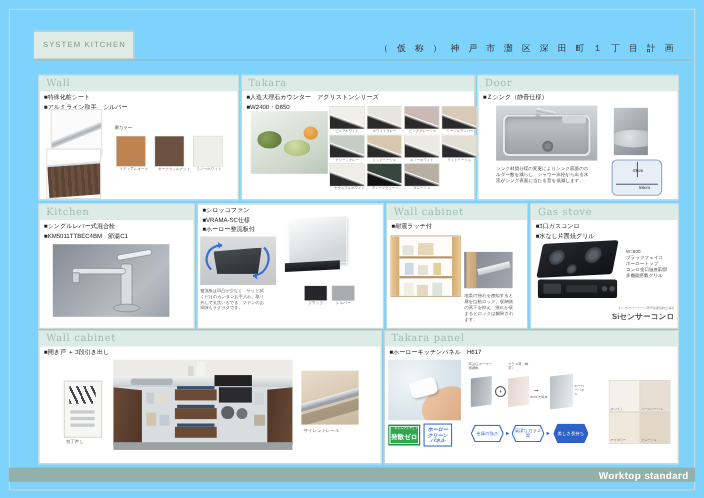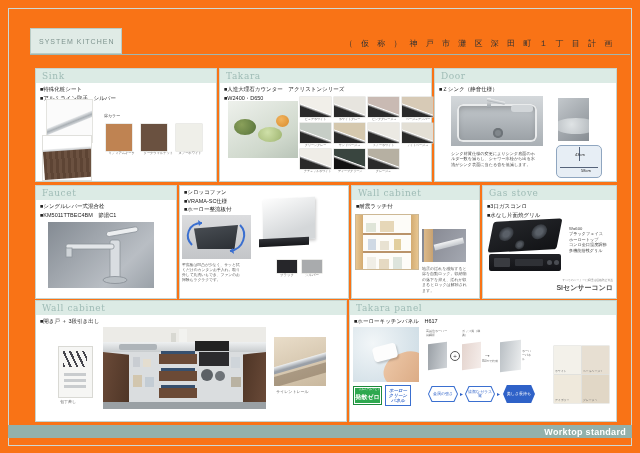--- a/index.html
+++ b/index.html
@@ -1,16 +1,16 @@
 <!DOCTYPE html>
 <html><head>
 <meta charset="utf-8">
 <style>
   html,body{margin:0;padding:0;background:#fff;}
-  #page{position:relative;width:640px;height:453px;background:#f97316;overflow:hidden;
+  #page{position:relative;width:640px;height:453px;background:#7dd3fc;overflow:hidden;
         font-family:"Liberation Sans",sans-serif;color:#222;}
   .abs{position:absolute;}
   .frame{border:1px solid #ccd8d3;pointer-events:none;}
   .panel{position:absolute;border:1px solid #c6d5d0;background:#fff;}
   .phead{height:14px;background:#dcebe5;display:flex;align-items:center;padding-left:6px;
          font-family:"DejaVu Serif",serif;font-size:9px;color:#9fbcb6;letter-spacing:.6px;}
   .pbody{position:relative;height:calc(100% - 14px);}
   .bullets{position:absolute;font-size:5.5px;color:#222;white-space:pre-line;line-height:1.55;}
   .tiny{font-size:4px;color:#555;white-space:pre-line;line-height:1.35;}
   .lbl{font-size:4px;color:#666;white-space:nowrap;}
@@ -34,21 +34,21 @@
   <div class="abs frame" style="left:8px;top:8px;width:622px;height:436px;"></div>
 
   <div class="abs" style="left:30px;top:28px;width:92px;height:26px;background:#e0ebe6;border:1px solid #b9ccc6;display:flex;align-items:center;padding-left:8px;box-sizing:border-box;font-size:7px;letter-spacing:1px;color:#7f948f;">
     <span>SYSTEM KITCHEN</span>
   </div>
   <div class="abs" style="left:30px;top:54px;width:600px;height:1px;background:#9fb7b1;"></div>
   <div class="abs" style="left:330px;top:38px;width:300px;text-align:center;font-size:8px;letter-spacing:3px;color:#333;">（ 仮 称 ） 神 戸 市 灘 区 深 田 町 １ 丁 目 計 画</div>
 
   <div class="panel" style="left:35px;top:68px;width:180px;height:112px;">
     <div class="phead">
-      <span>Sink</span>
+      <span>Wall</span>
     </div>
     <div class="pbody">
       <div class="bullets" style="left:4px;top:2px;">■特殊化粧シート
 ■アルミライン取手　シルバー</div>
 
       <div class="abs" style="left:10px;top:16px;width:45px;height:42px;background:#fbfbfb;border:1px solid #e4e4e0;overflow:hidden;">
         <div class="abs" style="left:-8px;top:18px;width:70px;height:6px;background:linear-gradient(#e9ebed,#a9afb4 55%,#d7dadd);transform:rotate(-22deg);"></div>
       </div>
 
       <div class="abs" style="left:6px;top:52px;width:48px;height:44px;background:#fff;border:1px solid #e0e0dc;overflow:hidden;">
@@ -158,21 +158,21 @@
         <div class="abs" style="left:50%;top:1px;width:1px;height:14px;background:#55637a;"></div>
         <div class="abs lbl" style="left:18px;top:6px;color:#222;">43cm</div>
         <div class="abs" style="left:3px;top:21px;width:38px;height:1px;background:#55637a;"></div>
         <div class="abs lbl" style="left:24px;top:22px;color:#222;">58cm</div>
       </div>
     </div>
   </div>
 
   <div class="panel" style="left:35px;top:185px;width:140px;height:112px;">
     <div class="phead">
-      <span>Faucet</span>
+      <span>Kitchen</span>
     </div>
     <div class="pbody">
       <div class="bullets" style="left:4px;top:2px;">■シングルレバー式混合栓
 ■KM5011TTBEC4BM　節湯C1</div>
       <div class="abs" style="left:12px;top:22px;width:106px;height:66px;background:linear-gradient(135deg,#848b93,#b9bec4 70%,#9aa1a8);overflow:hidden;">
         <svg width="106" height="66">
           <rect x="62" y="18" width="10" height="40" rx="2" fill="#d9dde1" stroke="#8d949b" stroke-width="0.8"></rect>
           <rect x="18" y="22" width="48" height="5" rx="2" fill="#e3e6e9" stroke="#8d949b" stroke-width="0.8"></rect>
           <rect x="18" y="26" width="6" height="9" fill="#cfd4d8" stroke="#8d949b" stroke-width="0.8"></rect>
           <rect x="58" y="10" width="32" height="5" rx="2.5" transform="rotate(-10 58 10)" fill="#eceef0" stroke="#8d949b" stroke-width="0.8"></rect>

